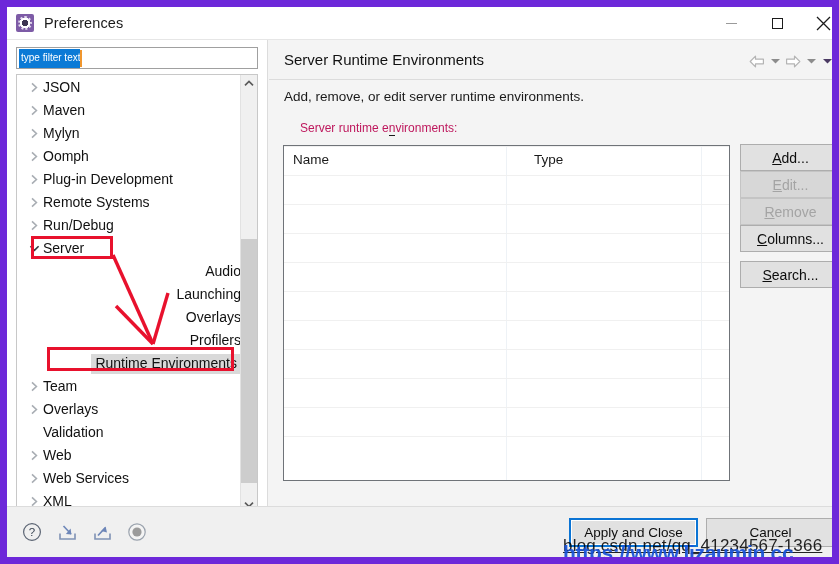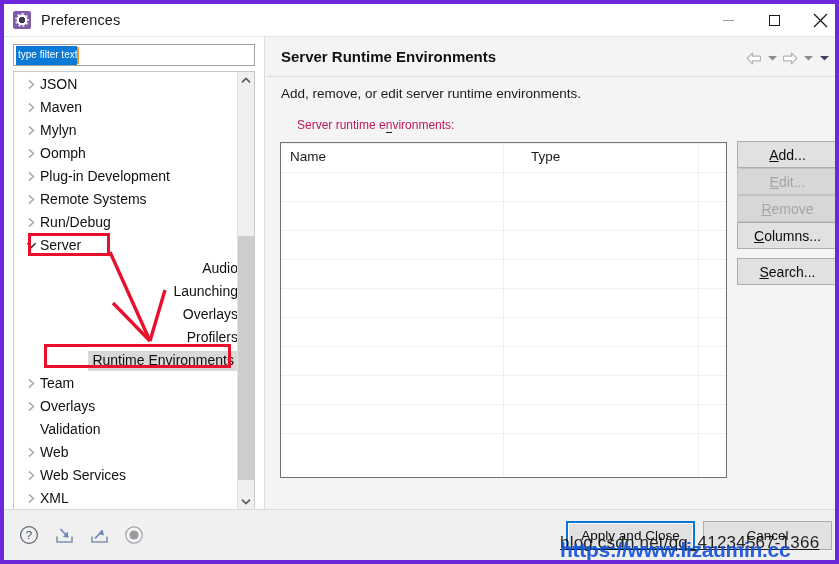--- a/index.html
+++ b/index.html
@@ -14,21 +14,21 @@
     font-size: 13px;
     color: #000000;
     overflow: hidden;
     position: relative;
   }
   #app {
     position: relative;
     width: 839px;
     height: 564px;
     background: #ffffff;
-    border: 4px solid #6d28d9;
+    border: 7px solid #6d28d9;
     box-sizing: border-box;
     overflow: hidden;
   }
 
   
   .titlebar {
     position: absolute;
     left: 0; top: 0;
     width: 839px;
     height: 32px;
@@ -200,21 +200,21 @@
     left: 260px; top: 33px;
     width: 578px; height: 479px;
     background: #f4f4f4;
     border-left: 1px solid #dcdcdc;
     box-sizing: border-box;
   }
   .page-title {
     position: absolute;
     left: 16px; top: 11px;
     font-size: 15px;
-    font-weight: bold;
+    font-weight: normal;
     color: #111111;
   }
   .nav-icons {
     position: absolute;
     right: 10px; top: 12px;
     display: flex;
     align-items: center;
     gap: 0px;
   }
   .nav-icons .ni {

